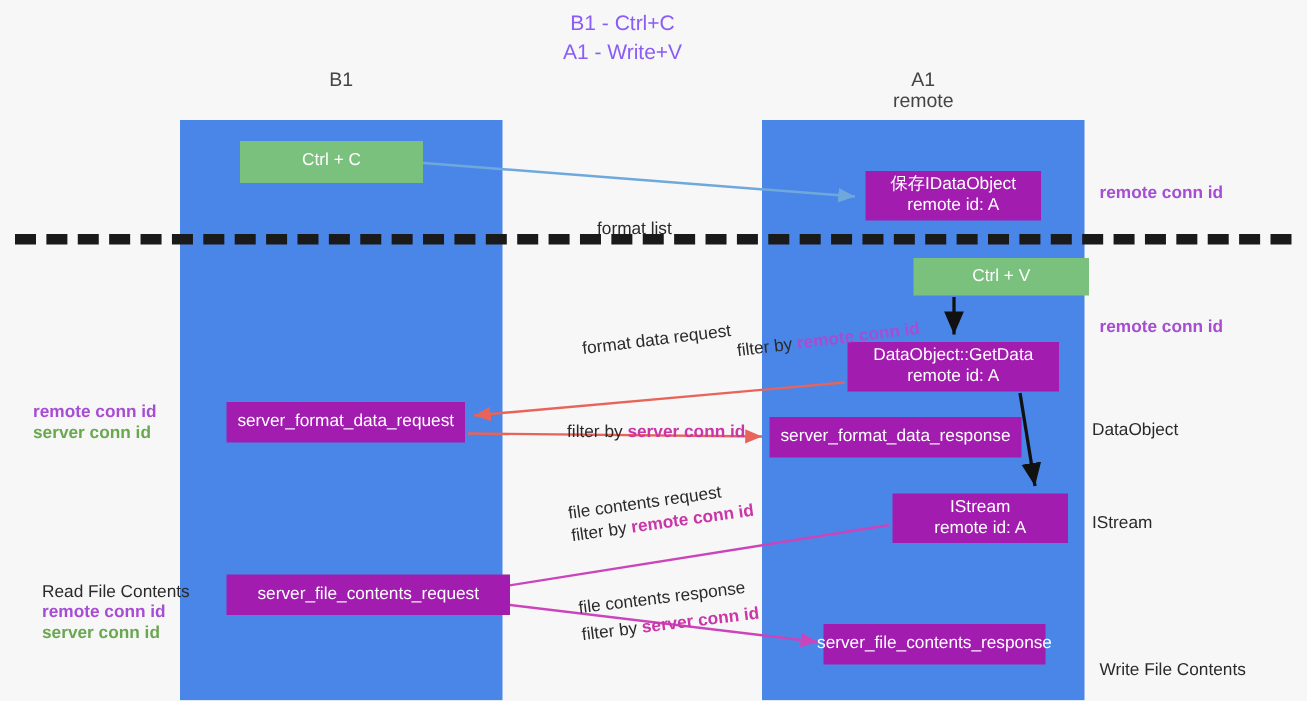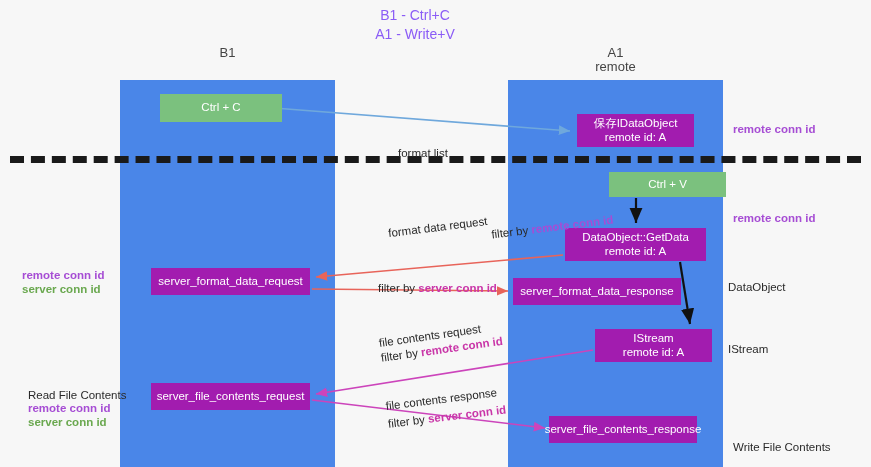--- a/index.html
+++ b/index.html
@@ -58,21 +58,21 @@
   .node.orange{background:#a21caf;}
   .node .l2{display:block;}
 
   #n-ctrlc   {left:160px;top:94px;width:122px;height:28px;}
   #n-idoRemote{left:577px;top:114px;width:117px;height:33px;}
   #n-ctrlv   {left:577px;top:172px;width:117px;height:25px;margin-left:32px;}
   #n-getdata {left:565px;top:228px;width:141px;height:33px;}
   #n-sfreq   {left:151px;top:268px;width:159px;height:27px;}
   #n-sfresp  {left:513px;top:278px;width:168px;height:27px;}
   #n-istream {left:595px;top:329px;width:117px;height:33px;}
-  #n-sfcreq  {left:151px;top:383px;width:159px;height:27px;}
+  #n-sfcreq  {left:151px;top:383px;width:189px;height:27px;}
   #n-sfcresp {left:549px;top:416px;width:148px;height:27px;}
 
   
   .anno{
     position:absolute;
     font-size:11.5px;
     line-height:14px;
     color:#2a2a2a;
     white-space:nowrap;
   }

